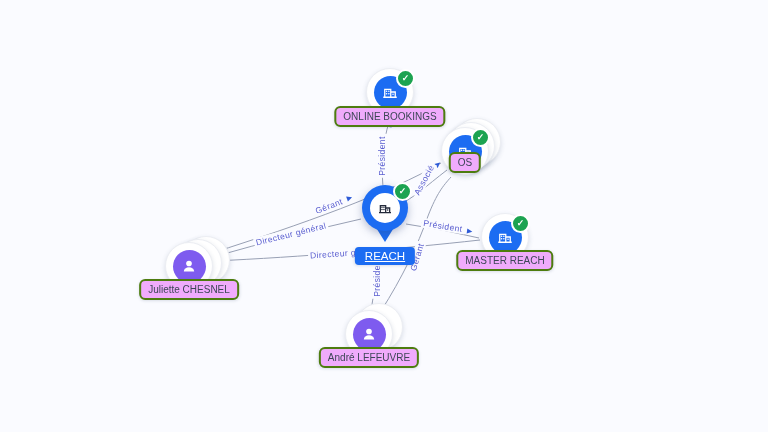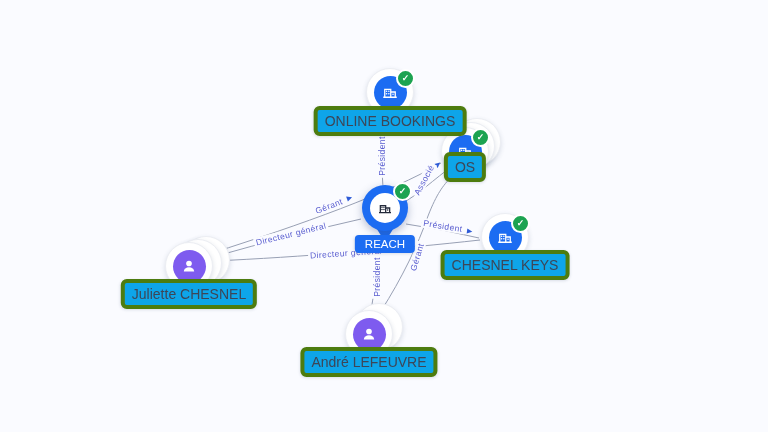--- a/index.html
+++ b/index.html
@@ -14,22 +14,22 @@
   .bubble{position:absolute;left:0;top:0;}
   .ghost,.outer{position:absolute;width:46px;height:46px;border-radius:50%;
        background:#fff;border:1px solid #eceef3;box-shadow:0 2px 5px rgba(40,60,100,.16);}
   .outer{display:flex;align-items:center;justify-content:center;}
   .inner{width:33px;height:33px;border-radius:50%;display:flex;align-items:center;justify-content:center;}
   .inner.company{background:#1c6cf2;}
   .inner.person{background:#7e5bef;}
   .check{position:absolute;width:15px;height:15px;border-radius:50%;background:#1ca351;
        border:2px solid #fff;color:#fff;font-size:9px;font-weight:bold;line-height:15px;
        text-align:center;z-index:5;}
-  .pill{position:absolute;transform:translate(-50%,0);white-space:nowrap;background:#0ea5e9;
-       color:#3d4657;font-size:14px;padding:3px 7px;border-radius:6px;border:4px solid #4d7c0f;
+  .pill{position:absolute;transform:translate(-50%,0);white-space:nowrap;background:#f0abfc;
+       color:#3d4657;font-size:10px;padding:3px 7px;border-radius:6px;border:2px solid #4d7c0f;
        box-shadow:0 1px 3px rgba(40,60,100,.15);z-index:4;}
   .pill.selected{background:#1c6cf2;color:#fff;font-size:11.5px;border:none;
        padding:3px 10px;border-radius:4px;}
   
   .pin{position:absolute;width:46px;height:46px;border-radius:50%;background:#1c6cf2;
        transform:translate(-50%,-50%);box-shadow:0 3px 9px rgba(50,70,120,.35);
        display:flex;align-items:center;justify-content:center;z-index:3;}
   .pin-tip{position:absolute;left:0;top:18px;transform:translate(-50%,0);width:0;height:0;
        border-left:10px solid transparent;border-right:10px solid transparent;
        border-top:16px solid #1c6cf2;z-index:2;}
@@ -109,35 +109,35 @@
       <div class="outer" style="transform:translate(-50%,-50%);">
         <div class="inner company">
           <svg width="18" height="18" viewBox="0 0 24 24" fill="none" stroke="#fff" stroke-width="1.7">
             <path d="M5 19 V8.5 h8 V19 M13 12 h6 v7 M3 19 h18"></path>
             <path d="M7.4 11 h.1 M10.4 11 h.1 M7.4 14.4 h.1 M10.4 14.4 h.1 M16 15 h.1" stroke-width="2" stroke-linecap="round"></path>
           </svg>
         </div>
       </div>
       <div class="check" style="left:6px;top:-23px;">✓</div>
     </div>
-    <div class="pill" style="top:13px;">CHESNEL KEYS</div>
+    <div class="pill" style="top:13px;">MASTER REACH</div>
   </div>
 
   <div class="node" style="left:385px;top:208px;z-index:6;">
     <div class="pin-tip"></div>
     <div class="pin">
       <div class="pin-core">
         <svg width="16" height="16" viewBox="0 0 24 24" fill="none" stroke="#232a3a" stroke-width="1.9">
           <path d="M5 19 V8.5 h8 V19 M13 12 h6 v7 M3 19 h18"></path>
           <path d="M7.4 11 h.1 M10.4 11 h.1 M7.4 14.4 h.1 M10.4 14.4 h.1 M16 15 h.1" stroke-width="2.2" stroke-linecap="round"></path>
         </svg>
       </div>
     </div>
     <div class="check" style="left:8px;top:-26px;z-index:7;">✓</div>
-    <div class="pill selected" style="top:27px;">REACH</div>
+    <div class="pill selected" style="top:39px;text-decoration:underline;">REACH</div>
   </div>
 
   <div class="node" style="left:189px;top:266px;">
     <div class="bubble">
       <div class="ghost" style="transform:translate(-50%,-50%) translate(17px,-6px);"></div>
       <div class="ghost" style="transform:translate(-50%,-50%) translate(9px,-3px);"></div>
       <div class="outer" style="transform:translate(-50%,-50%);">
         <div class="inner person">
           <svg width="20" height="20" viewBox="0 0 24 24">
             <circle cx="12" cy="9" r="3.4" fill="#fff"></circle>

